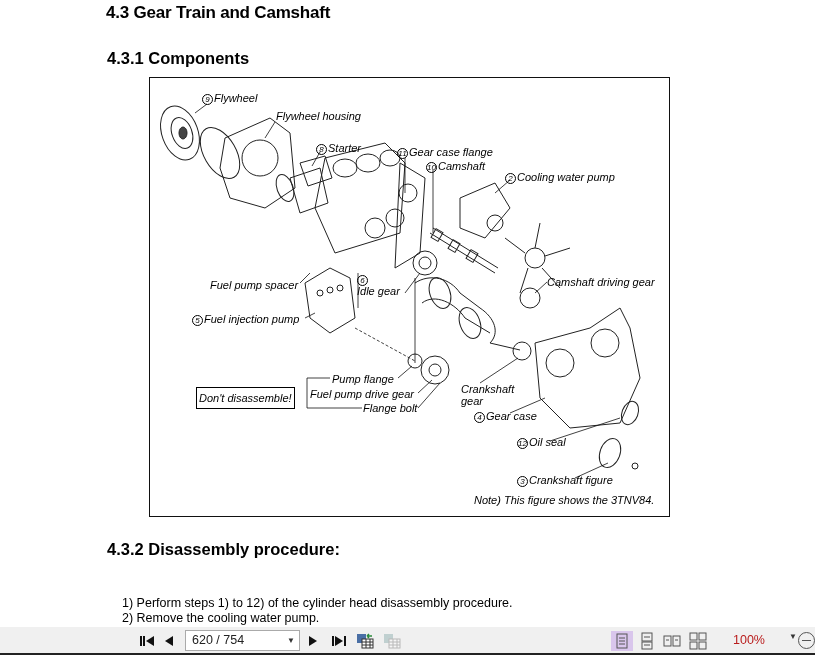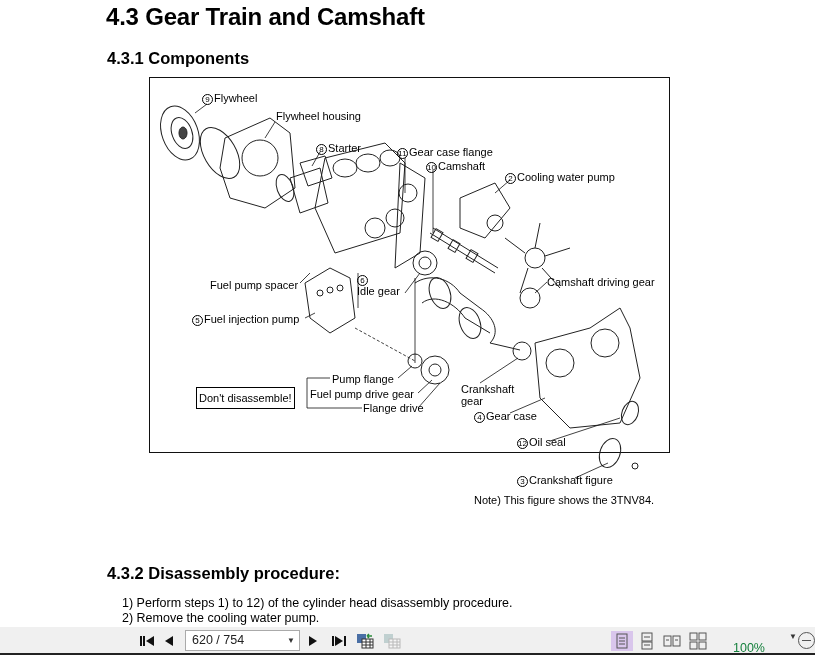--- a/index.html
+++ b/index.html
@@ -1,40 +1,40 @@
 <!DOCTYPE html>
 <html><head>
   <meta charset="utf-8">
   <style>
     * { margin: 0; padding: 0; box-sizing: border-box; }
     html, body { width: 815px; height: 655px; overflow: hidden; background: #ffffff; }
     body { position: relative; font-family: "Liberation Sans", sans-serif; color: #000; }
 
     .page { position: absolute; left: 0; top: 0; width: 815px; height: 627px; background: #fff; overflow: hidden; }
 
-    .h1 { position: absolute; left: 106px; top: 3px; font-size: 24px; font-weight: bold; letter-spacing: -0.2px; }
+    .h1 { position: absolute; left: 106px; top: 3px; font-size: 17px; font-weight: bold; letter-spacing: -0.2px; }
     .h2 { position: absolute; left: 107px; top: 49px; font-size: 16.5px; font-weight: bold; }
-    .h2b { position: absolute; left: 107px; top: 564px; font-size: 16.5px; font-weight: bold; }
-
-    .figure { position: absolute; left: 149px; top: 77px; width: 521px; height: 376px; border: 1.5px solid #111; background: #fff; }
+    .h2b { position: absolute; left: 107px; top: 540px; font-size: 16.5px; font-weight: bold; }
+
+    .figure { position: absolute; left: 149px; top: 77px; width: 521px; height: 440px; border: 1.5px solid #111; background: #fff; font-style: italic; }
     .figure svg { position: absolute; left: 0; top: 0; }
     .lbl { position: absolute; font-size: 11px; white-space: nowrap; line-height: 12px; }
     .num { display: inline-block; width: 11px; height: 11px; border: 1px solid #000; border-radius: 50%; font-size: 8px; line-height: 9px; text-align: center; vertical-align: 0px; margin-right: 1px; }
     .boxed { border: 1px solid #000; padding: 4px 2px; }
 
     .body-text { position: absolute; left: 107px; font-size: 12.5px; white-space: nowrap; }
     .indent { left: 122px; margin-top: 13px; }
 
     .toolbar { position: absolute; left: 0; top: 627px; width: 815px; height: 28px; background: #f0f0f0; border-bottom: 2px solid #222; padding-left: 48px; }
     .tb-btn { position: absolute; top: 4px; height: 20px; display: flex; align-items: center; justify-content: center; font-size: 13px; color: #111; cursor: pointer; }
     .page-box { position: absolute; left: 185px; top: 3px; width: 115px; height: 21px; background: #fff; border: 1px solid #aaa; font-size: 12.5px; padding-left: 6px; line-height: 19px; color: #222; }
     .page-box .caret { position: absolute; right: 4px; top: 0; font-size: 8px; color: #333; }
     .view-btn { position: absolute; top: 4px; width: 22px; height: 20px; }
     .view-btn.active { background: #d9c6ec; }
-    .zoom-val { position: absolute; left: 733px; top: 6px; font-size: 12.5px; color: #15803d; margin-top: 8px; }
+    .zoom-val { position: absolute; left: 733px; top: 6px; font-size: 12.5px; color: #b91c1c; }
     .zoom-caret { position: absolute; left: 789px; top: 5px; font-size: 8px; color: #333; }
     .zoom-out { position: absolute; left: 798px; top: 5px; width: 17px; height: 17px; border: 1px solid #555; border-radius: 50%; }
     .zoom-out::after { content: ""; position: absolute; left: 3px; top: 7px; width: 9px; height: 1px; background: #555; }
   </style>
 </head>
 <body>
 
 <div class="page">
   <div class="h1">4.3 Gear Train and Camshaft</div>
   <div class="h2">4.3.1 Components</div>
@@ -153,21 +153,21 @@
     <div class="lbl" style="left:276px;top:82px;"><span class="num">10</span><span>Camshaft</span></div>
     <div class="lbl" style="left:355px;top:93px;"><span class="num">2</span><span>Cooling water pump</span></div>
     <div class="lbl" style="left:397px;top:198px;">Camshaft driving gear</div>
     <div class="lbl" style="left:60px;top:201px;">Fuel pump spacer</div>
     <div class="lbl" style="left:207px;top:195px;"><span class="num">6</span></div>
     <div class="lbl" style="left:207px;top:207px;">Idle gear</div>
     <div class="lbl" style="left:42px;top:235px;"><span class="num">5</span><span>Fuel injection pump</span></div>
     <div class="lbl" style="left:182px;top:295px;">Pump flange</div>
     <div class="lbl boxed" style="left:46px;top:309px;">Don't disassemble!</div>
     <div class="lbl" style="left:160px;top:310px;">Fuel pump drive gear</div>
-    <div class="lbl" style="left:213px;top:324px;">Flange drive</div>
+    <div class="lbl" style="left:213px;top:324px;">Flange bolt</div>
     <div class="lbl" style="left:311px;top:305px;">Crankshaft</div>
     <div class="lbl" style="left:311px;top:317px;">gear</div>
     <div class="lbl" style="left:324px;top:332px;"><span class="num">4</span><span>Gear case</span></div>
     <div class="lbl" style="left:367px;top:358px;"><span class="num">12</span><span>Oil seal</span></div>
     <div class="lbl" style="left:367px;top:396px;"><span class="num">3</span><span>Crankshaft figure</span></div>
     <div class="lbl" style="left:324px;top:416px;">Note) This figure shows the 3TNV84.</div>
   </div>
 
   <div class="h2b">4.3.2 Disassembly procedure:</div>
   <div class="body-text indent" style="top:583px;">1) Perform steps 1) to 12) of the cylinder head disassembly procedure.</div>

